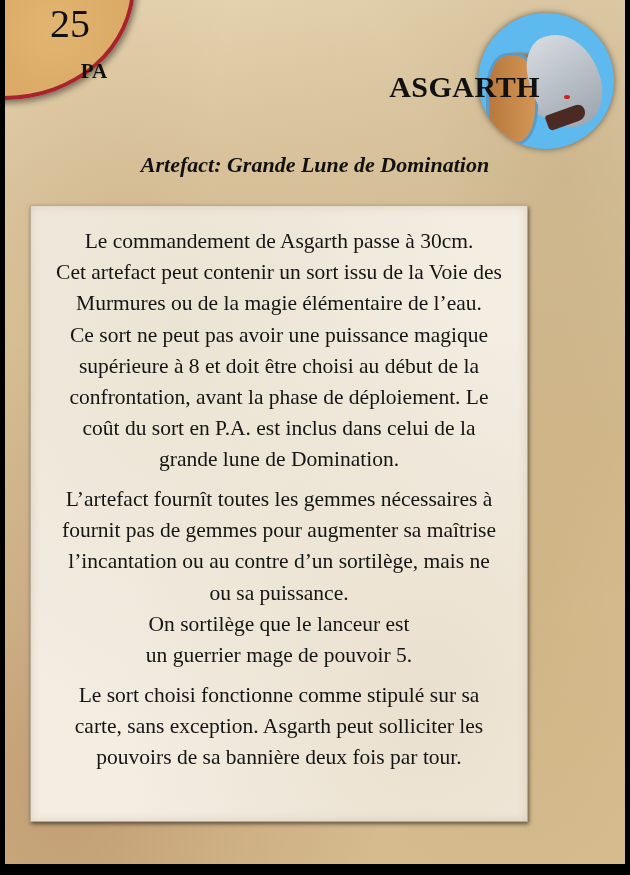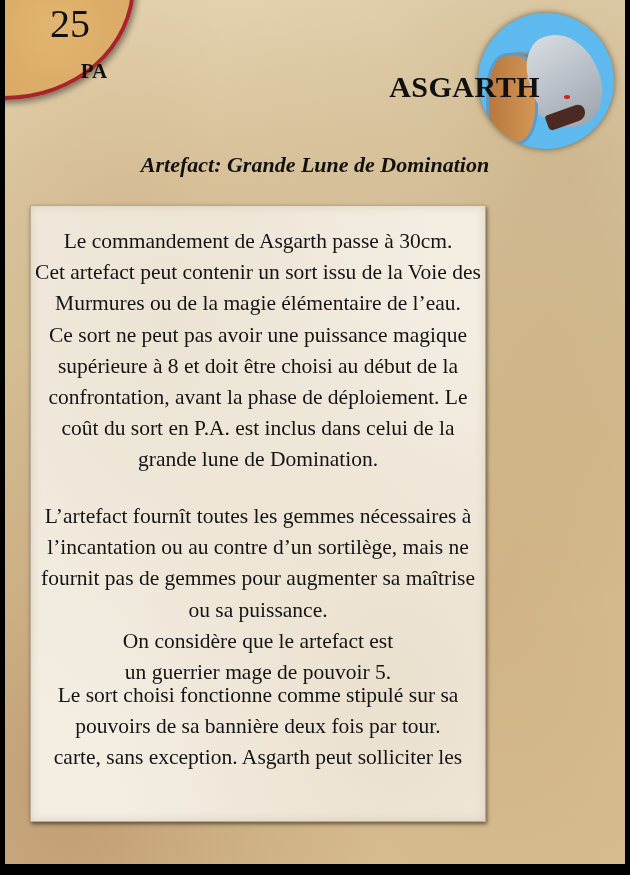--- a/index.html
+++ b/index.html
@@ -59,36 +59,36 @@
     position: absolute; left: 0; right: 0; top: 70px; text-align: right;
     font-family: "Liberation Serif", serif; font-weight: bold; font-size: 30px; color: #111;
     letter-spacing: 0.5px; padding-right: 85px;
   }
   .artefact-title {
     position: absolute; left: 0; right: 0; top: 152px; text-align: center;
     font-family: "Liberation Serif", serif; font-weight: bold; font-style: italic;
     font-size: 22px; color: #111;
   }
   .text-box {
-    position: absolute; left: 25px; top: 205px; width: 456px; height: 617px;
+    position: absolute; left: 25px; top: 205px; width: 498px; height: 617px;
     background:
       radial-gradient(ellipse at 30% 20%, rgba(230,220,200,0.6), transparent 60%),
       radial-gradient(ellipse at 80% 80%, rgba(225,210,185,0.5), transparent 55%),
       #f3ede2;
     box-shadow: 1px 2px 4px rgba(0,0,0,0.55), inset 0 0 10px rgba(180,160,130,0.35);
     border: 1px solid #b6aa98;
     box-sizing: border-box;
   }
   .para {
     font-family: "Liberation Serif", serif; font-size: 21.5px; line-height: 31.2px;
     color: #151515; text-align: center; margin: 0;
   }
   .para .line { display: block; white-space: nowrap; }
   .p1 { position: absolute; left: 0; right: 0; top: 20px; }
-  .p2 { position: absolute; left: 0; right: 0; top: 278px; margin-top: 17px; }
+  .p2 { position: absolute; left: 0; right: 0; top: 278px; }
   .p3 { position: absolute; left: 0; right: 0; top: 474px; }
 </style>
 </head>
 <body>
 
 <div class="card">
   <div class="cost-badge">
     <div style="position:absolute; left:130px; top:130px; width:110px; height:80px;">
       <div class="cost-value">25</div>
       <div class="cost-unit">PA</div>
@@ -111,25 +111,25 @@
       <span class="line">Cet artefact peut contenir un sort issu de la Voie des</span>
       <span class="line">Murmures ou de la magie élémentaire de l’eau.</span>
       <span class="line">Ce sort ne peut pas avoir une puissance magique</span>
       <span class="line">supérieure à 8 et doit être choisi au début de la</span>
       <span class="line">confrontation, avant la phase de déploiement. Le</span>
       <span class="line">coût du sort en P.A. est inclus dans celui de la</span>
       <span class="line">grande lune de Domination.</span>
     </p>
     <p class="para p2">
       <span class="line">L’artefact fournît toutes les gemmes nécessaires à</span>
+      <span class="line">fournit pas de gemmes pour augmenter sa maîtrise</span>
       <span class="line">l’incantation ou au contre d’un sortilège, mais ne</span>
-      <span class="line">fournit pas de gemmes pour augmenter sa maîtrise</span>
       <span class="line">ou sa puissance.</span>
-      <span class="line">On considère que le artefact est</span>
+      <span class="line">On sortilège que le lanceur est</span>
       <span class="line">un guerrier mage de pouvoir 5.</span>
     </p>
     <p class="para p3">
       <span class="line">Le sort choisi fonctionne comme stipulé sur sa</span>
+      <span class="line">carte, sans exception. Asgarth peut solliciter les</span>
       <span class="line">pouvoirs de sa bannière deux fois par tour.</span>
-      <span class="line">carte, sans exception. Asgarth peut solliciter les</span>
     </p>
   </div>
 </div>
 
 </body></html>

